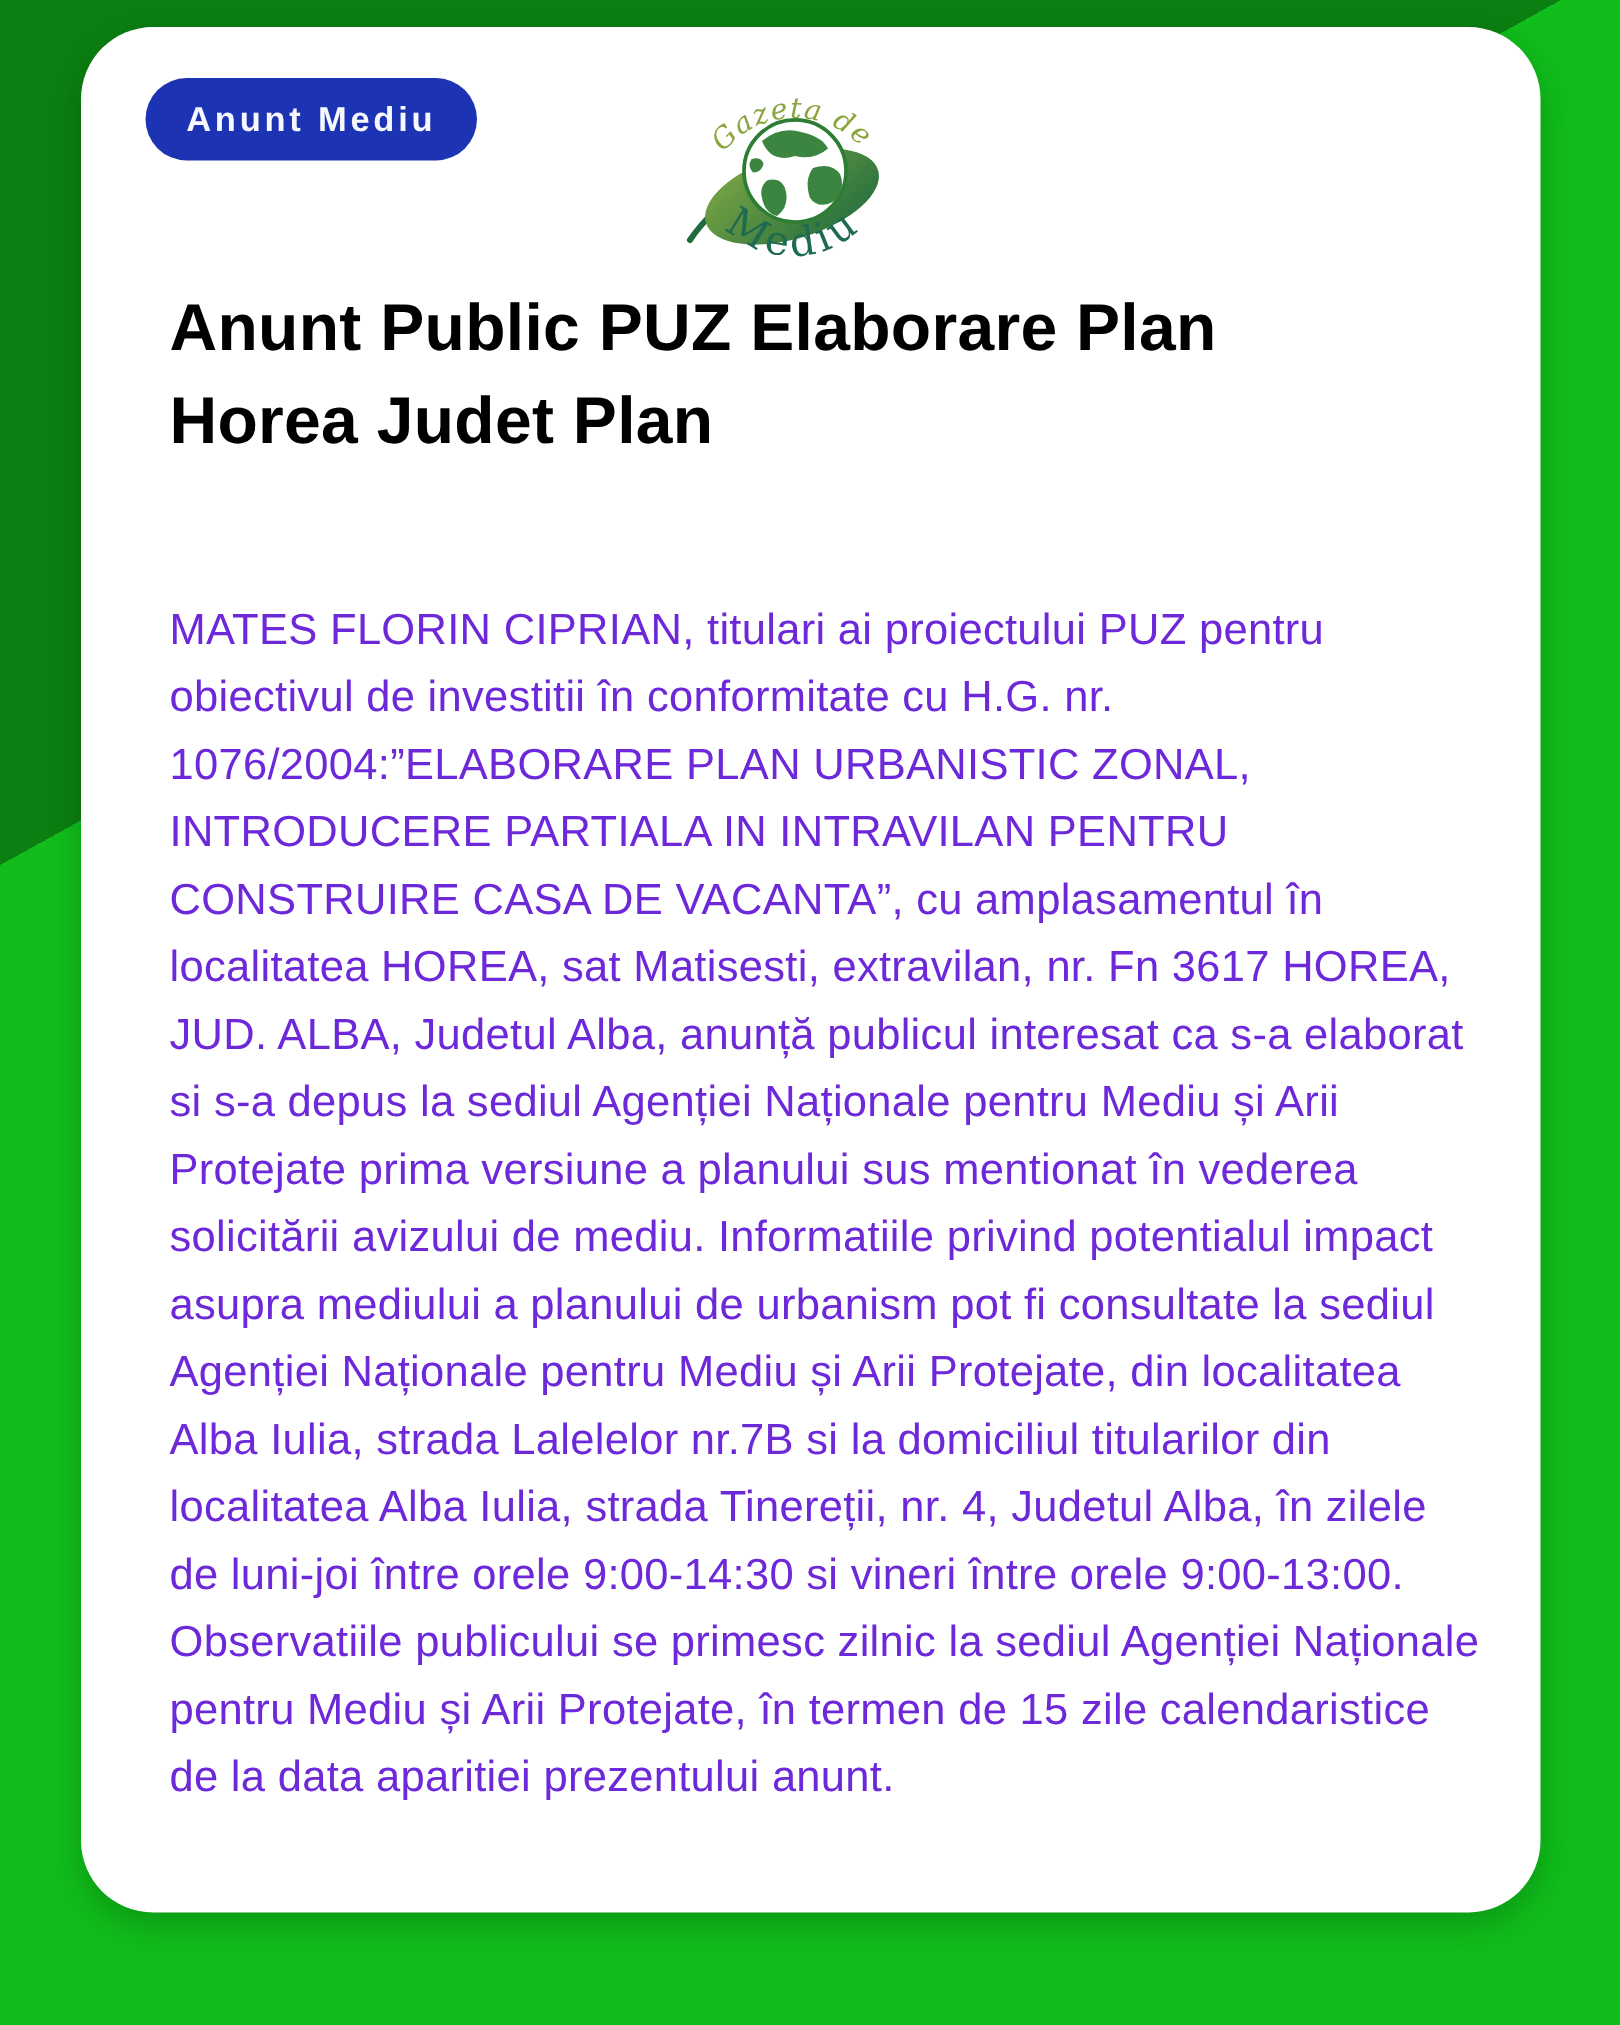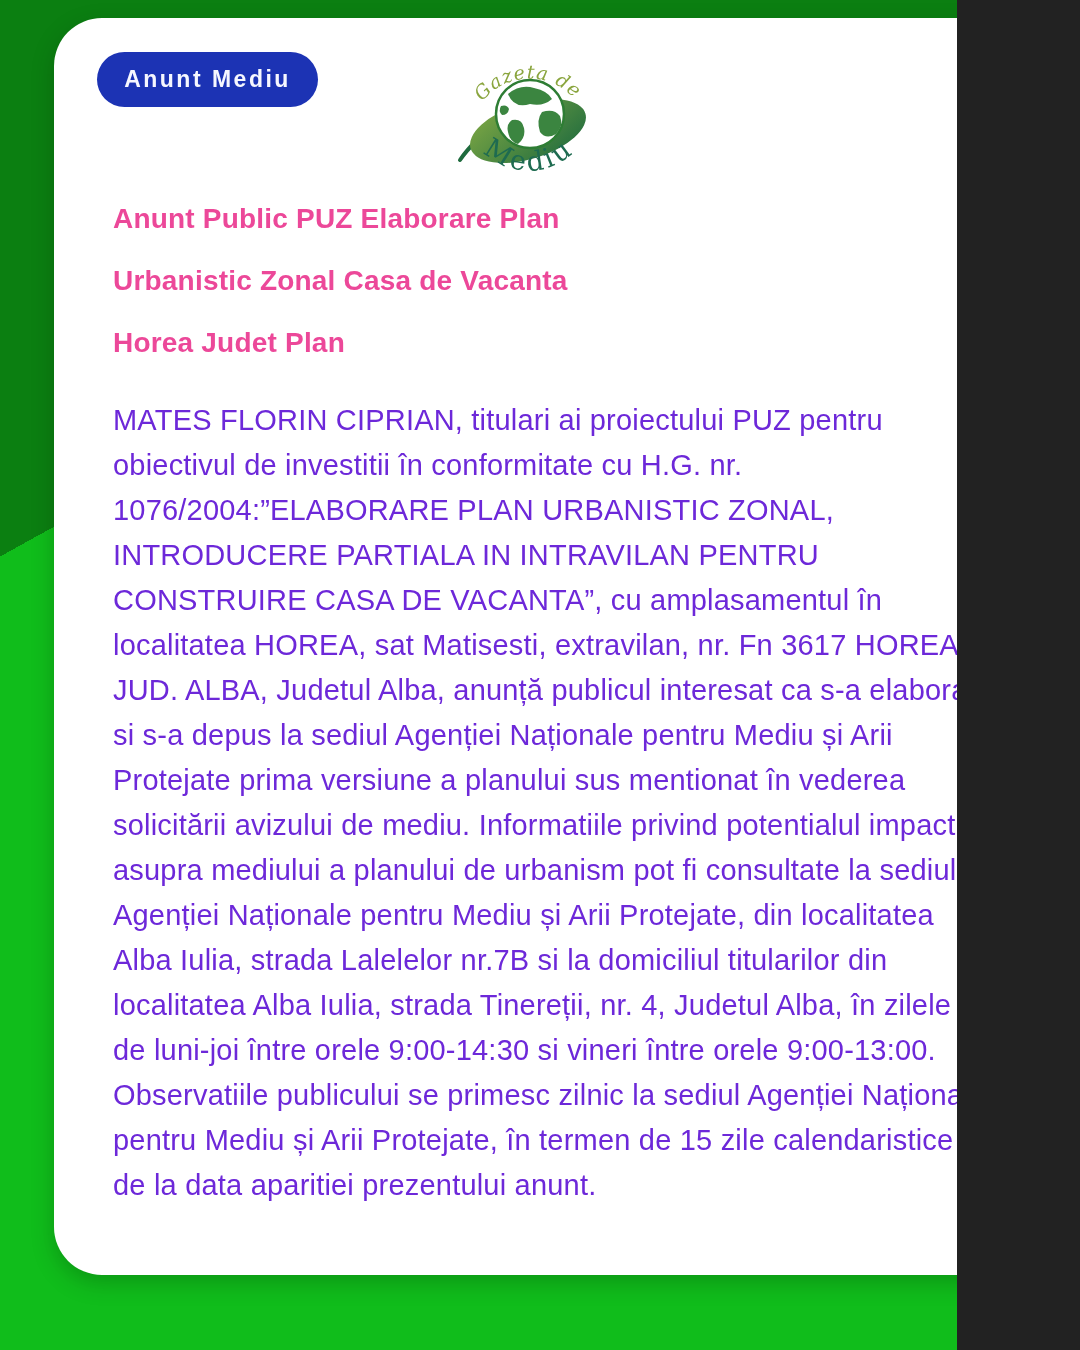--- a/index.html
+++ b/index.html
@@ -1,18 +1,18 @@
 <!DOCTYPE html>
 <html><head>
 <meta charset="utf-8">
 <style>
   html,body{margin:0;padding:0;background:#222;}
   .canvas{
     position:relative;
-    width:957px;height:1350px;
+    width:1080px;height:1350px;
     overflow:hidden;
     font-family:"Liberation Sans", sans-serif;
     background:linear-gradient(151deg,#0b7f11 0%,#0b7f11 29.6%,#10bd1b 29.6%,#10bd1b 100%);
   }
   .card{
     position:absolute;
     left:54px;top:18px;
     width:973px;height:1257px;
     background:#ffffff;
     border-radius:48px;
@@ -35,22 +35,22 @@
   }
   .logo{
     position:absolute;
     left:400px;top:24px;
     width:150px;height:142px;
   }
   .title{
     position:absolute;
     left:59px;top:170px;
     width:860px;
-    color:#ec4899;
-    font-size:28px;
+    color:#000000;
+    font-size:44px;
     font-weight:800;
     line-height:62px;
     letter-spacing:0.2px;
     white-space:nowrap;
   }
   .body-text{
     position:absolute;
     left:59px;top:380px;
     width:878px;
     color:#6d28d9;
@@ -97,20 +97,19 @@
       <text class="serif" font-size="19" font-style="italic" fill="#8aa53e" letter-spacing="1">
         <textPath href="#arcTop" startOffset="50%" text-anchor="middle">Gazeta de</textPath>
       </text>
       <text class="serif" font-size="27" fill="#1e6b50" letter-spacing="3">
         <textPath href="#arcBottom" startOffset="50%" text-anchor="middle">Mediu</textPath>
       </text>
     </svg>
 
     <div class="title">
       <div>Anunt Public PUZ Elaborare Plan</div>
-      <div>Urbanistic Zonal Casa de Vacanta</div>
       <div>Horea Judet Plan</div>
     </div>
 
     <div class="body-text">MATES FLORIN CIPRIAN, titulari ai proiectului PUZ pentru obiectivul de investitii în conformitate cu H.G. nr. 1076/2004:”ELABORARE PLAN URBANISTIC ZONAL, INTRODUCERE PARTIALA IN INTRAVILAN PENTRU CONSTRUIRE CASA DE VACANTA”, cu amplasamentul în localitatea HOREA, sat Matisesti, extravilan, nr. Fn 3617 HOREA, JUD. ALBA, Judetul Alba, anunță publicul interesat ca s-a elaborat si s-a depus la sediul Agenției Naționale pentru Mediu și Arii Protejate prima versiune a planului sus mentionat în vederea solicitării avizului de mediu. Informatiile privind potentialul impact asupra mediului a planului de urbanism pot fi consultate la sediul Agenției Naționale pentru Mediu și Arii Protejate, din localitatea Alba Iulia, strada Lalelelor nr.7B si la domiciliul titularilor din localitatea Alba Iulia, strada Tinereții, nr. 4, Judetul Alba, în zilele de luni-joi între orele 9:00-14:30 si vineri între orele 9:00-13:00. Observatiile publicului se primesc zilnic la sediul Agenției Naționale pentru Mediu și Arii Protejate, în termen de 15 zile calendaristice de la data aparitiei prezentului anunt.</div>
 
   </div>
 </div>
 
 </body></html>

